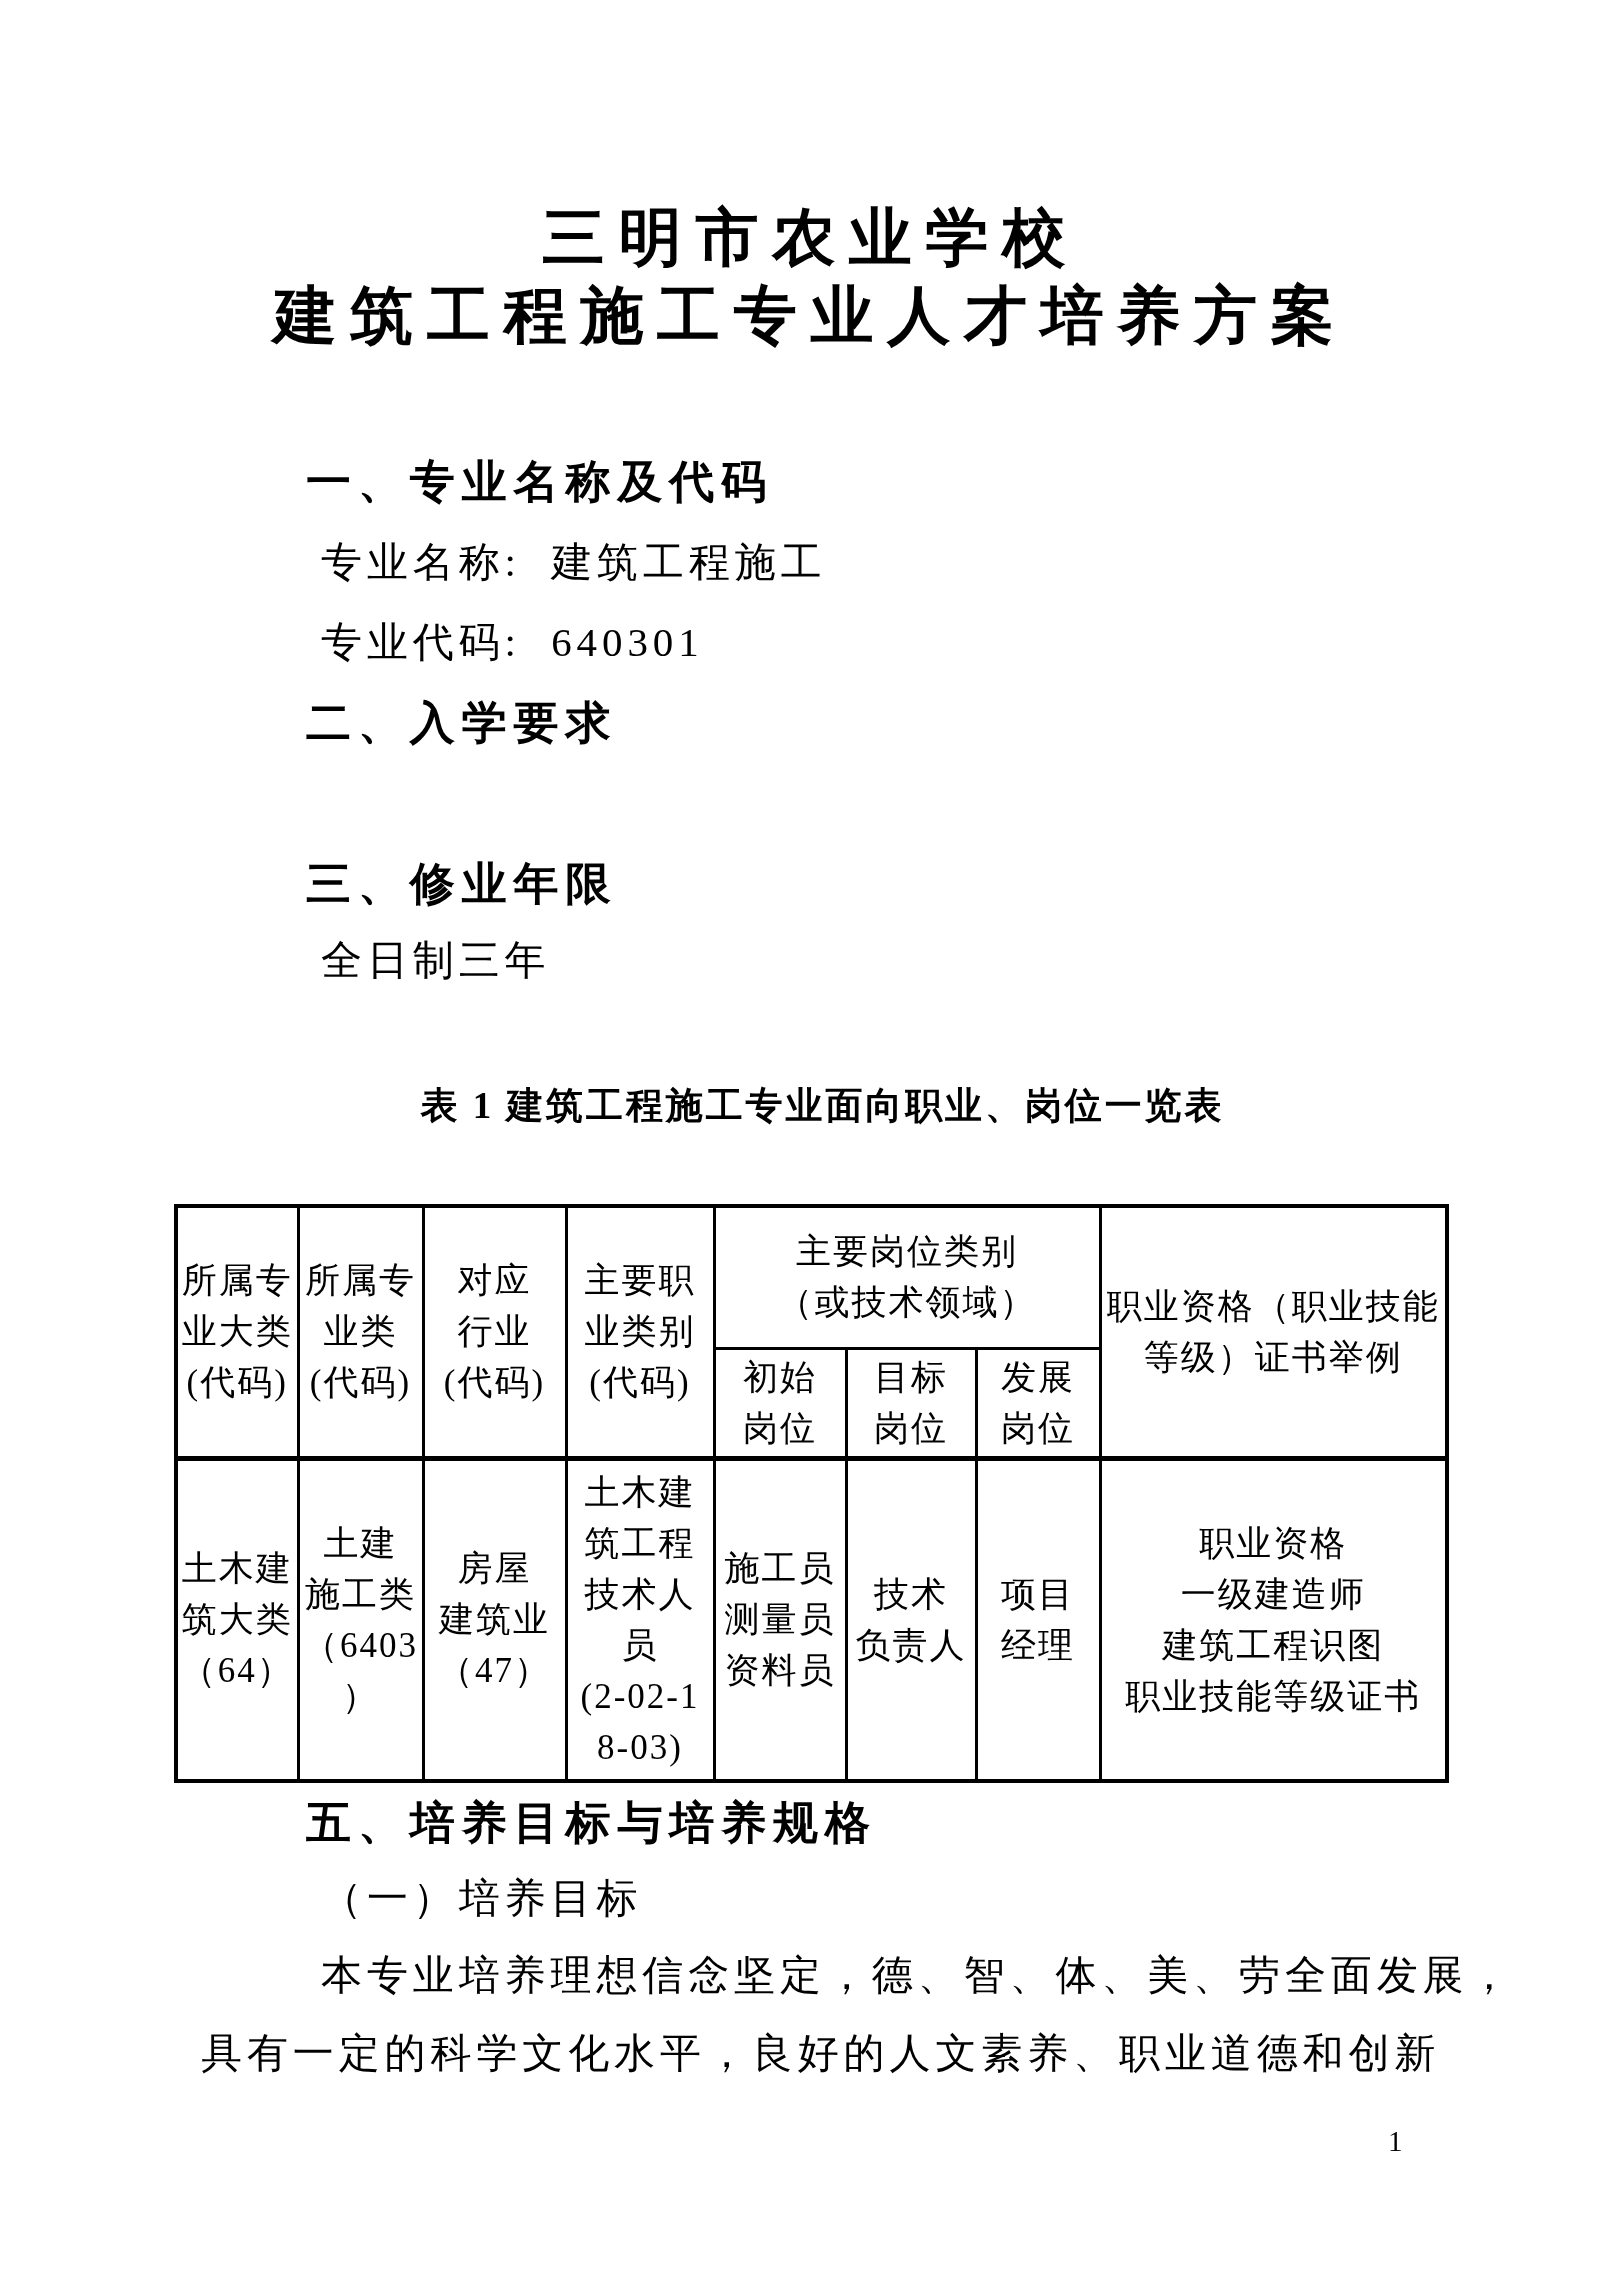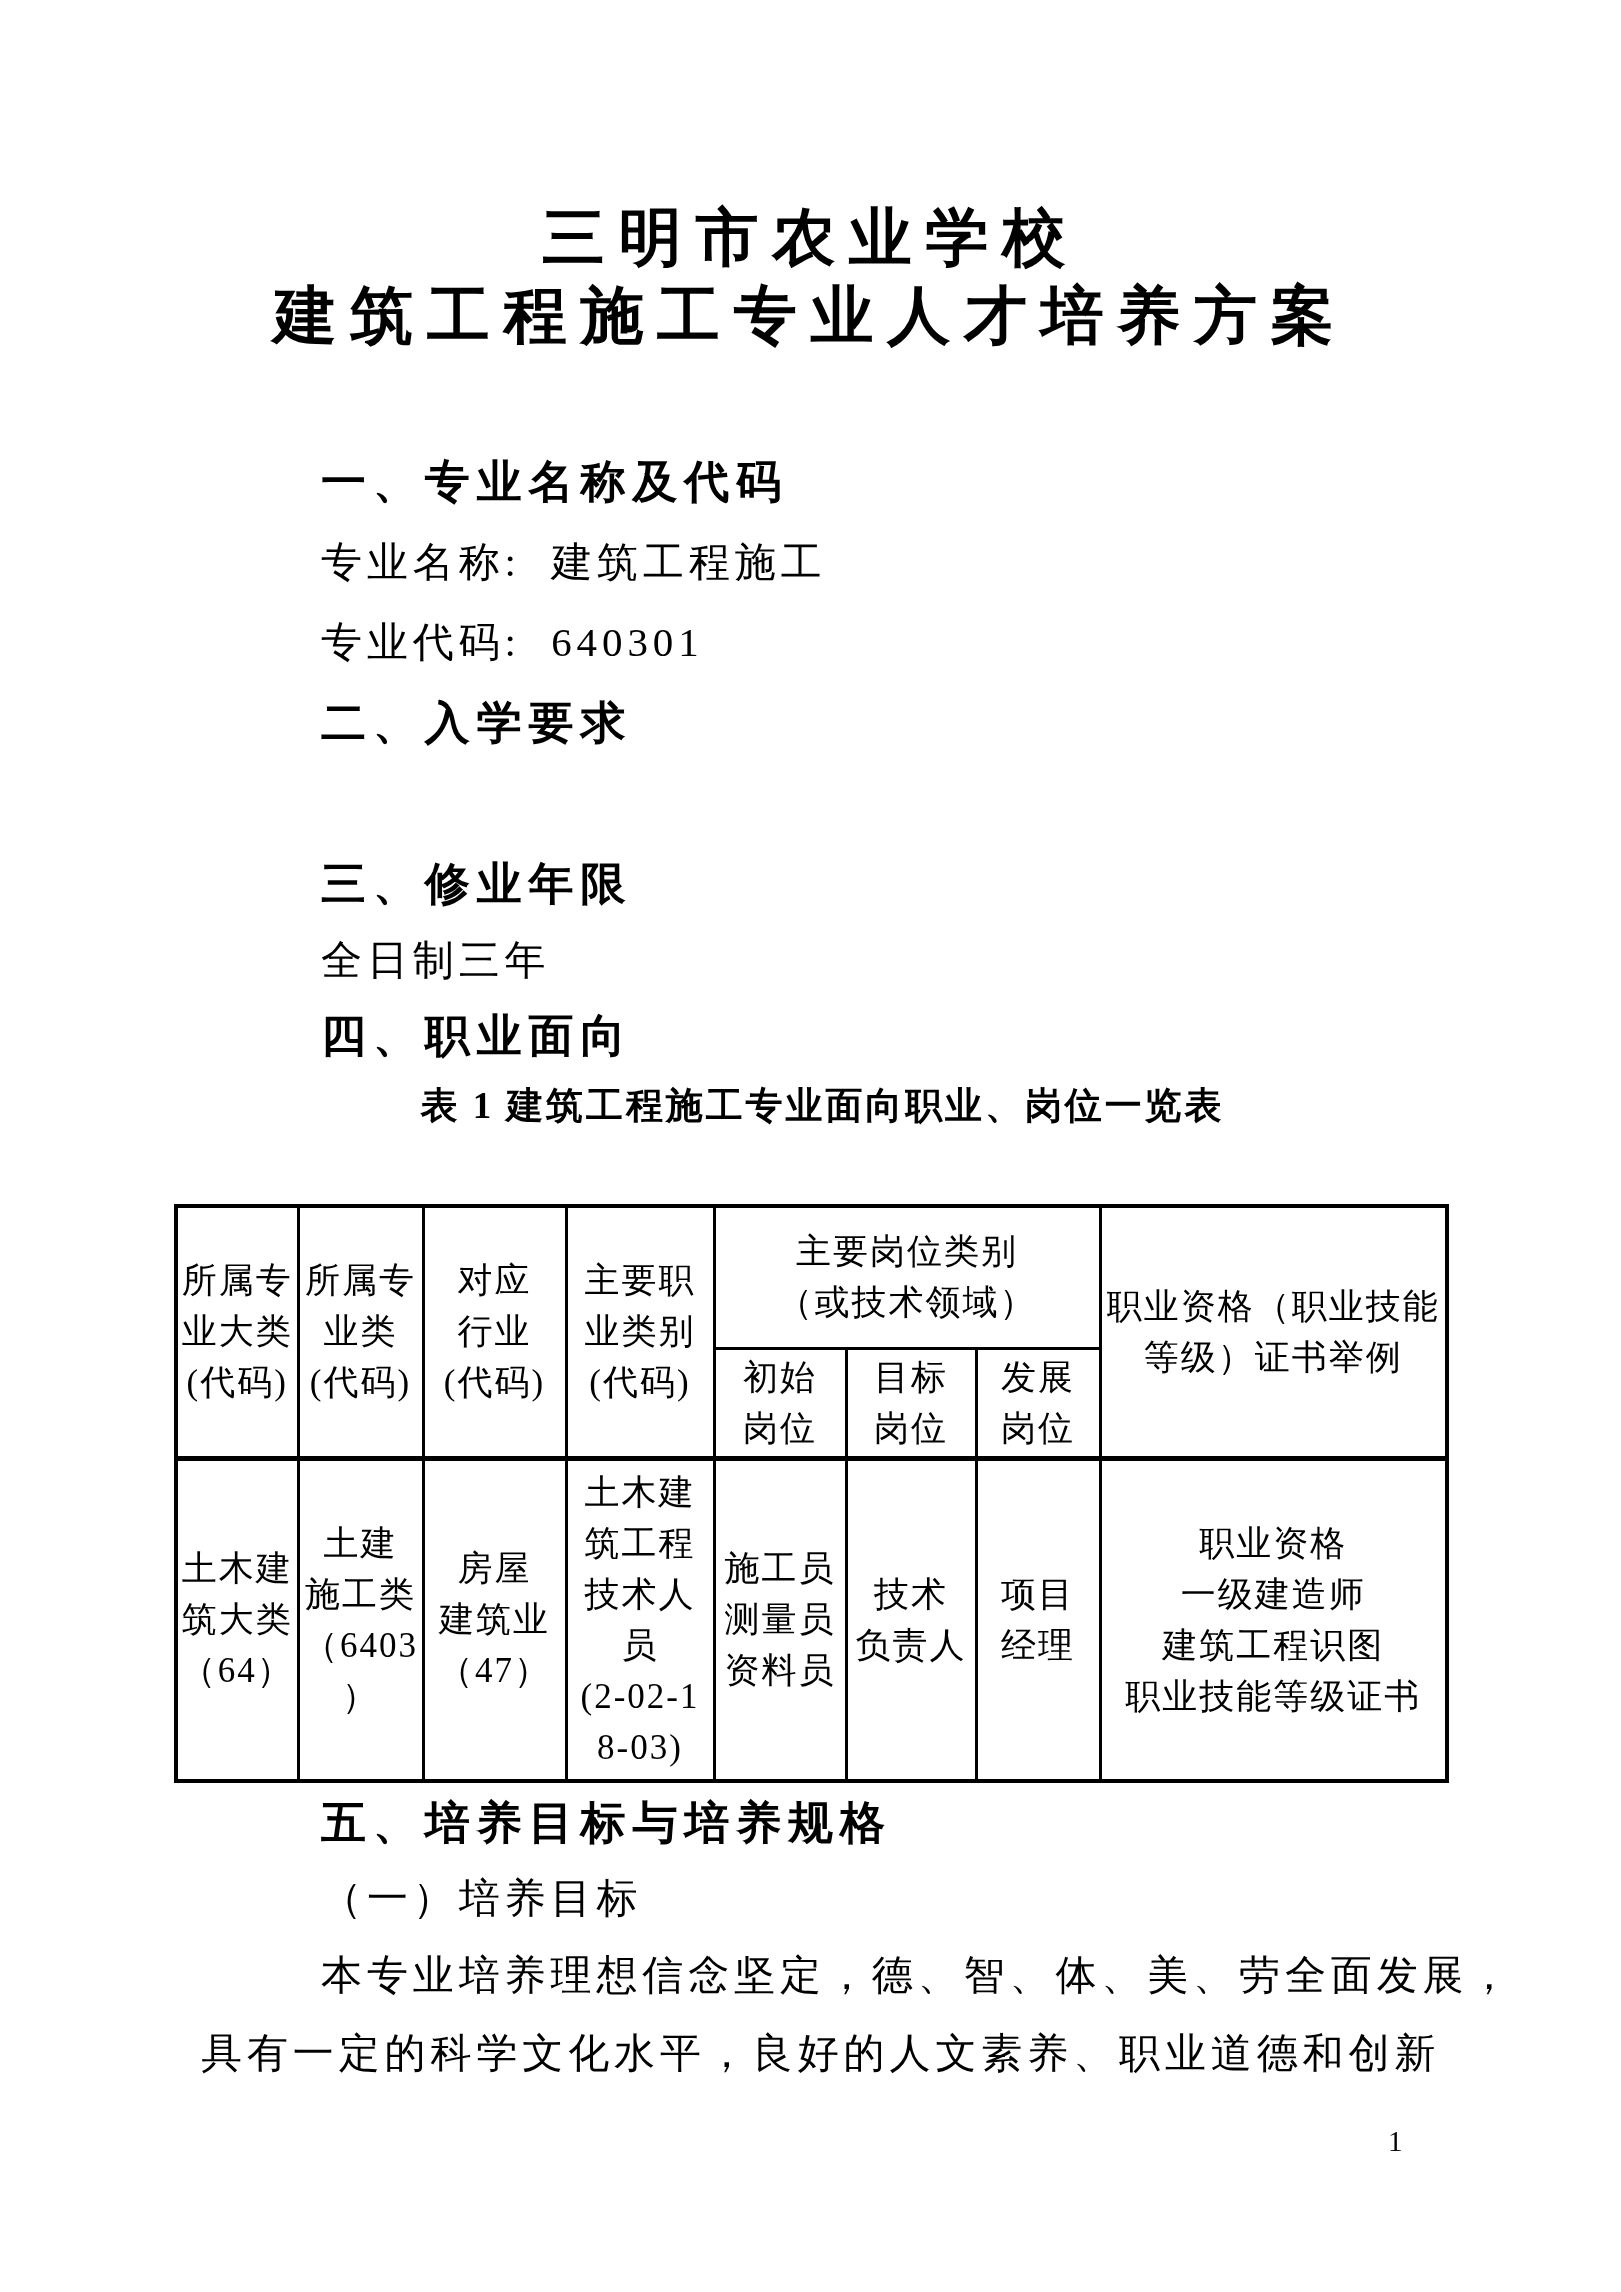--- a/index.html
+++ b/index.html
@@ -11,21 +11,21 @@
     font-family:"Liberation Serif", serif;
   }
   .abs{position:absolute;white-space:pre;}
   .doc-title{
     left:0;width:100%;text-align:center;
     font-family:"Liberation Serif", serif;
     font-weight:bold;font-size:63px;line-height:69px;
     letter-spacing:13.7px;
   }
   .heading{
-    left:321px;
+    left:306px;
     font-family:"Liberation Sans", sans-serif;
     font-weight:bold;font-size:45px;line-height:51px;
     letter-spacing:6.9px;
   }
   .body-line{
     left:321px;
     font-size:41px;line-height:49px;
     letter-spacing:4.9px;
   }
   .cont-line{left:201px;}
@@ -64,21 +64,20 @@
 
   <div class="abs heading" style="top:456px">一、专业名称及代码</div>
   <div class="abs body-line" style="top:538px">专业名称:  建筑工程施工</div>
   <div class="abs body-line" style="top:618px">专业代码:  640301</div>
 
   <div class="abs heading" style="top:697px">二、入学要求</div>
 
   <div class="abs heading" style="top:858px">三、修业年限</div>
   <div class="abs body-line" style="top:936px">全日制三年</div>
 
-  <div class="abs heading" style="top:1010px">四、职业面向</div>
   <div class="abs caption" style="top:1084px">表 1 建筑工程施工专业面向职业、岗位一览表</div>
 
   <table class="jobs">
     <colgroup>
       <col style="width:122px">
         <col style="width:125px">
         <col style="width:143px">
         <col style="width:148px">
       <col style="width:132px">
         <col style="width:130px">

